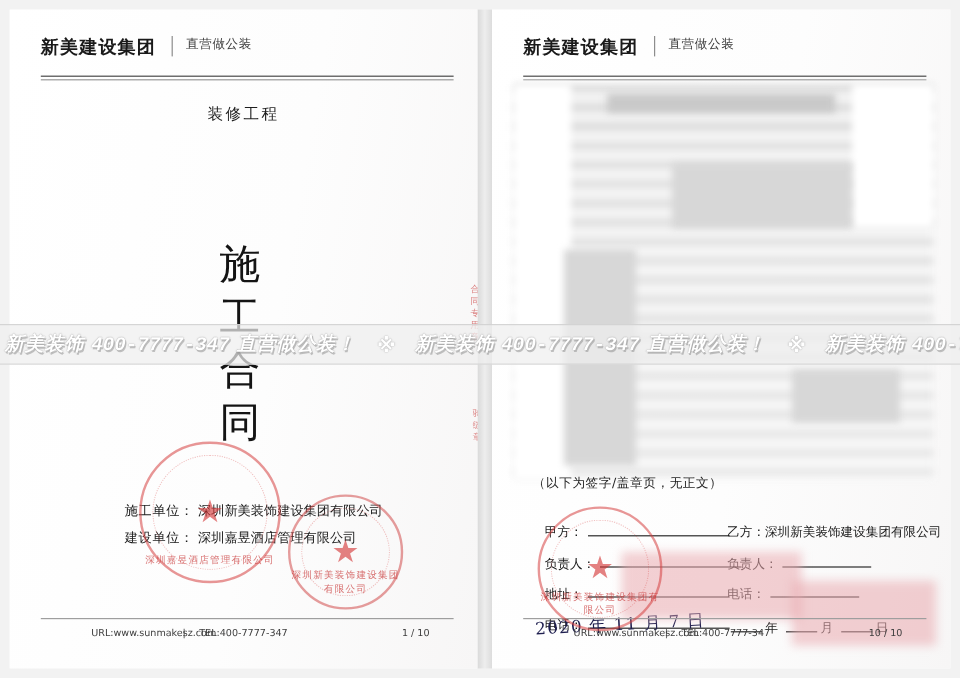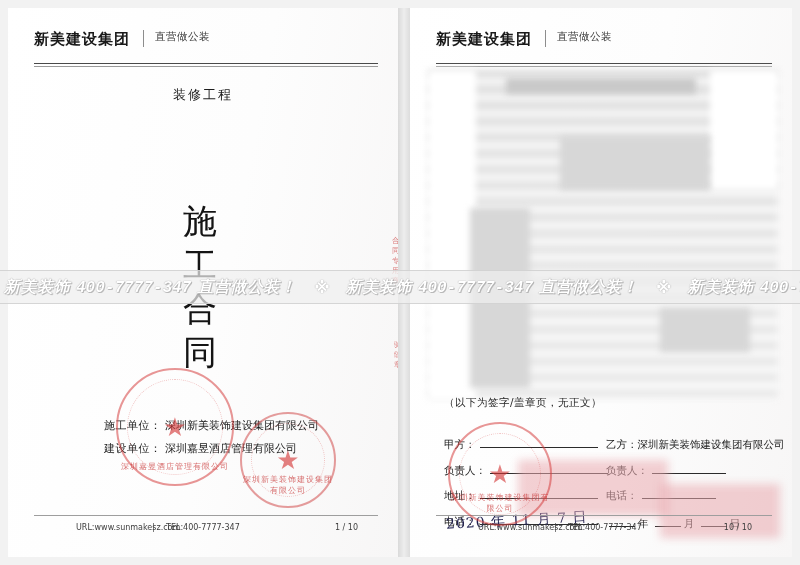--- a/index.html
+++ b/index.html
@@ -154,21 +154,21 @@
   .note-line {
     position: absolute;
     left: 34px; top: 388px;
     font-size: 10.5px;
     color: #1e1e1e;
     letter-spacing: 0.5px;
     text-align: center;
   }
   .sig-block {
     position: absolute;
-    left: 34px; top: 424px;
+    left: 44px; top: 424px;
     font-size: 10.5px;
     color: #1b1b1b;
     line-height: 2.45;
   }
   .sig-block .k { display: inline-block; }
   .sig-block .fill {
     display: inline-block;
     width: 118px;
     border-bottom: 1px solid #2b2b2b;
     margin-left: 4px;

